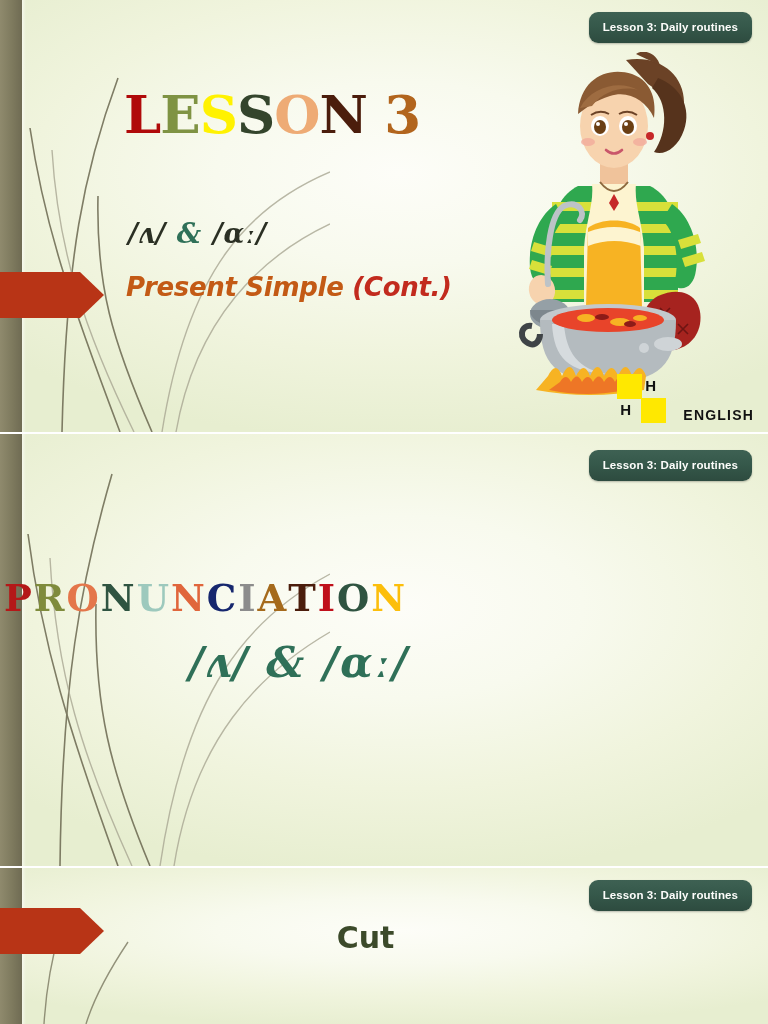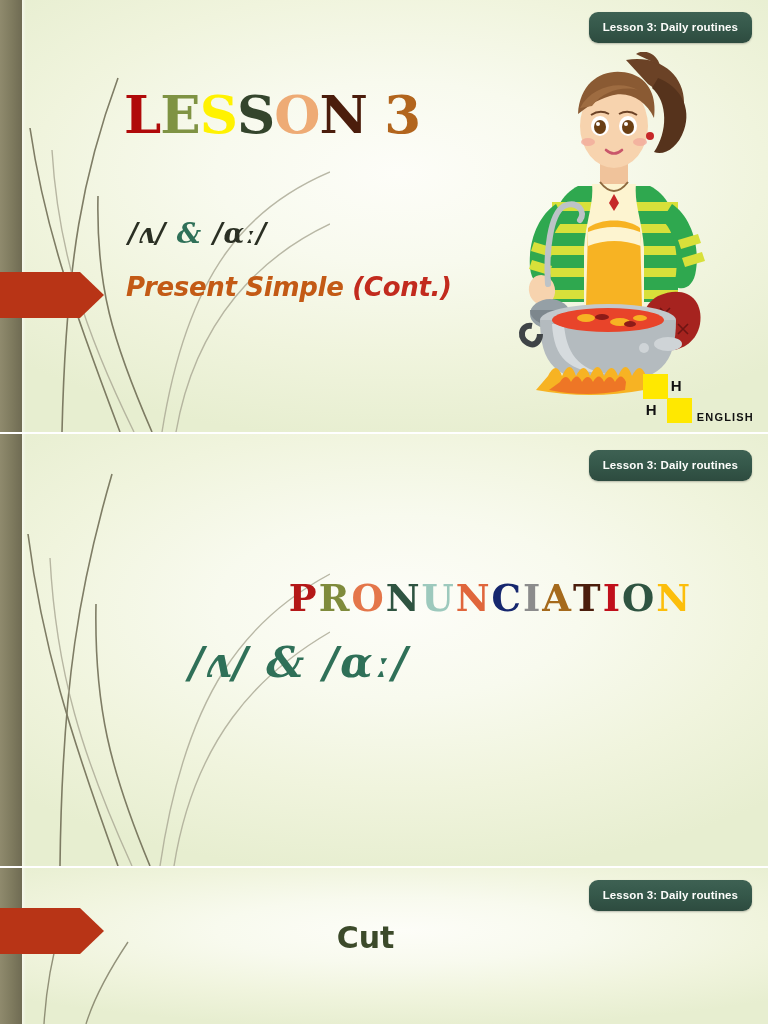--- a/index.html
+++ b/index.html
@@ -59,22 +59,22 @@
   .logo { position:absolute; display:flex; align-items:flex-end; }
   .s1 .logo { right:14px; top:374px; }
   .logo-marks { position:relative; width:52px; height:50px; }
   .sq { position:absolute; width:25px; height:25px; background:#ffe800; }
   .sq-a { left:2px;  top:0; }
   .sq-b { left:26px; top:24px; }
   .lh { position:absolute; font-size:15px; font-weight:bold; color:#111; line-height:1; }
   .lh-a { left:30px; top:4px; }
   .lh-b { left:5px;  top:28px; }
   .logo-word {
-    font-size:11px; font-weight:bold; color:#111;
-    letter-spacing:1.2px; margin-left:4px; margin-bottom:1px;
+    font-size:14px; font-weight:bold; color:#111;
+    letter-spacing:1.2px; margin-left:16px; margin-bottom:1px;
   }
 
   
   .lesson-title {
     position:absolute; left:124px; top:88px;
     font-family:"DejaVu Serif", serif;
     font-size:53px; font-weight:bold; letter-spacing:-1px;
     line-height:1;
   }
   .lesson-title span { display:inline-block; }
@@ -99,21 +99,21 @@
     font-family:"DejaVu Sans", sans-serif;
     font-size:26px; font-weight:bold; font-style:italic;
     color:#6f8236; letter-spacing:-.3px;
   }
 
   
   .cook { position:absolute; right:60px; top:52px; width:200px; height:348px; }
 
   
   .pron-word {
-    position:absolute; left:12px; right:0; top:142px; text-align:right;
+    position:absolute; left:4px; right:0; top:142px; text-align:left;
     font-family:"DejaVu Serif", serif;
     font-size:37px; font-weight:bold; letter-spacing:2px;
     padding-right:76px;
   }
   .pron-word span { display:inline-block; }
   .pron-ipa {
     position:absolute; left:0; right:0; top:204px; text-align:center;
     font-family:"DejaVu Serif", serif;
     font-size:42px; font-weight:bold; font-style:italic;
     color:#2f7058; letter-spacing:2px;

